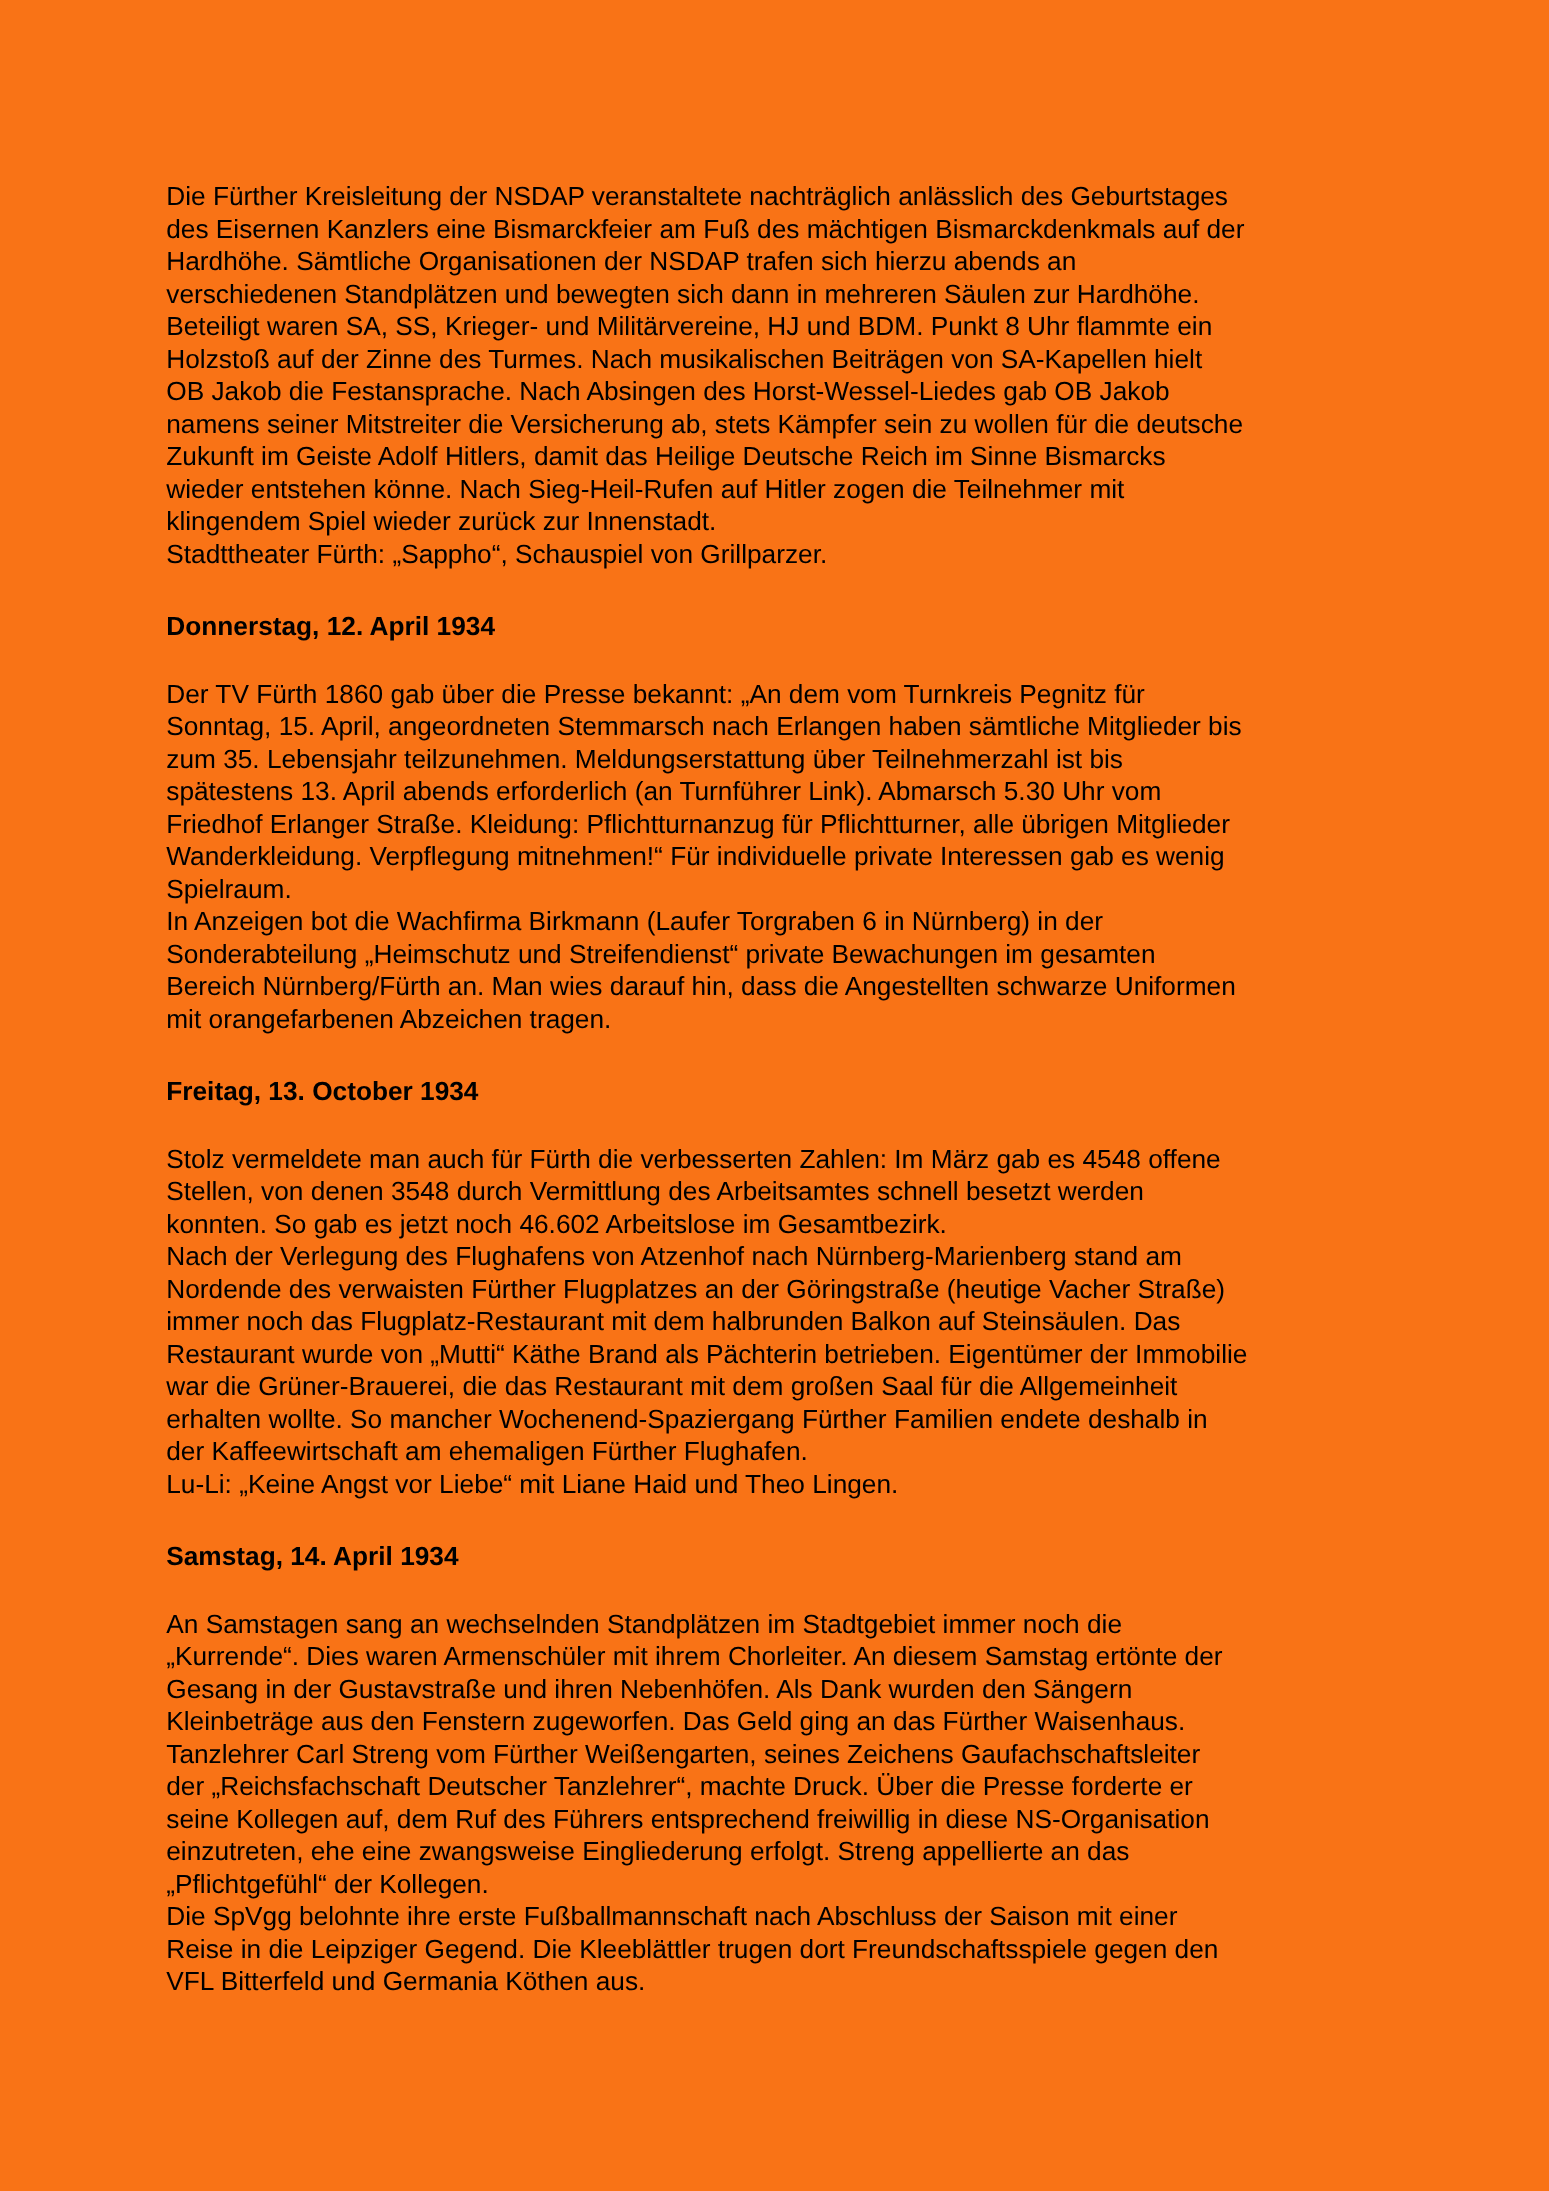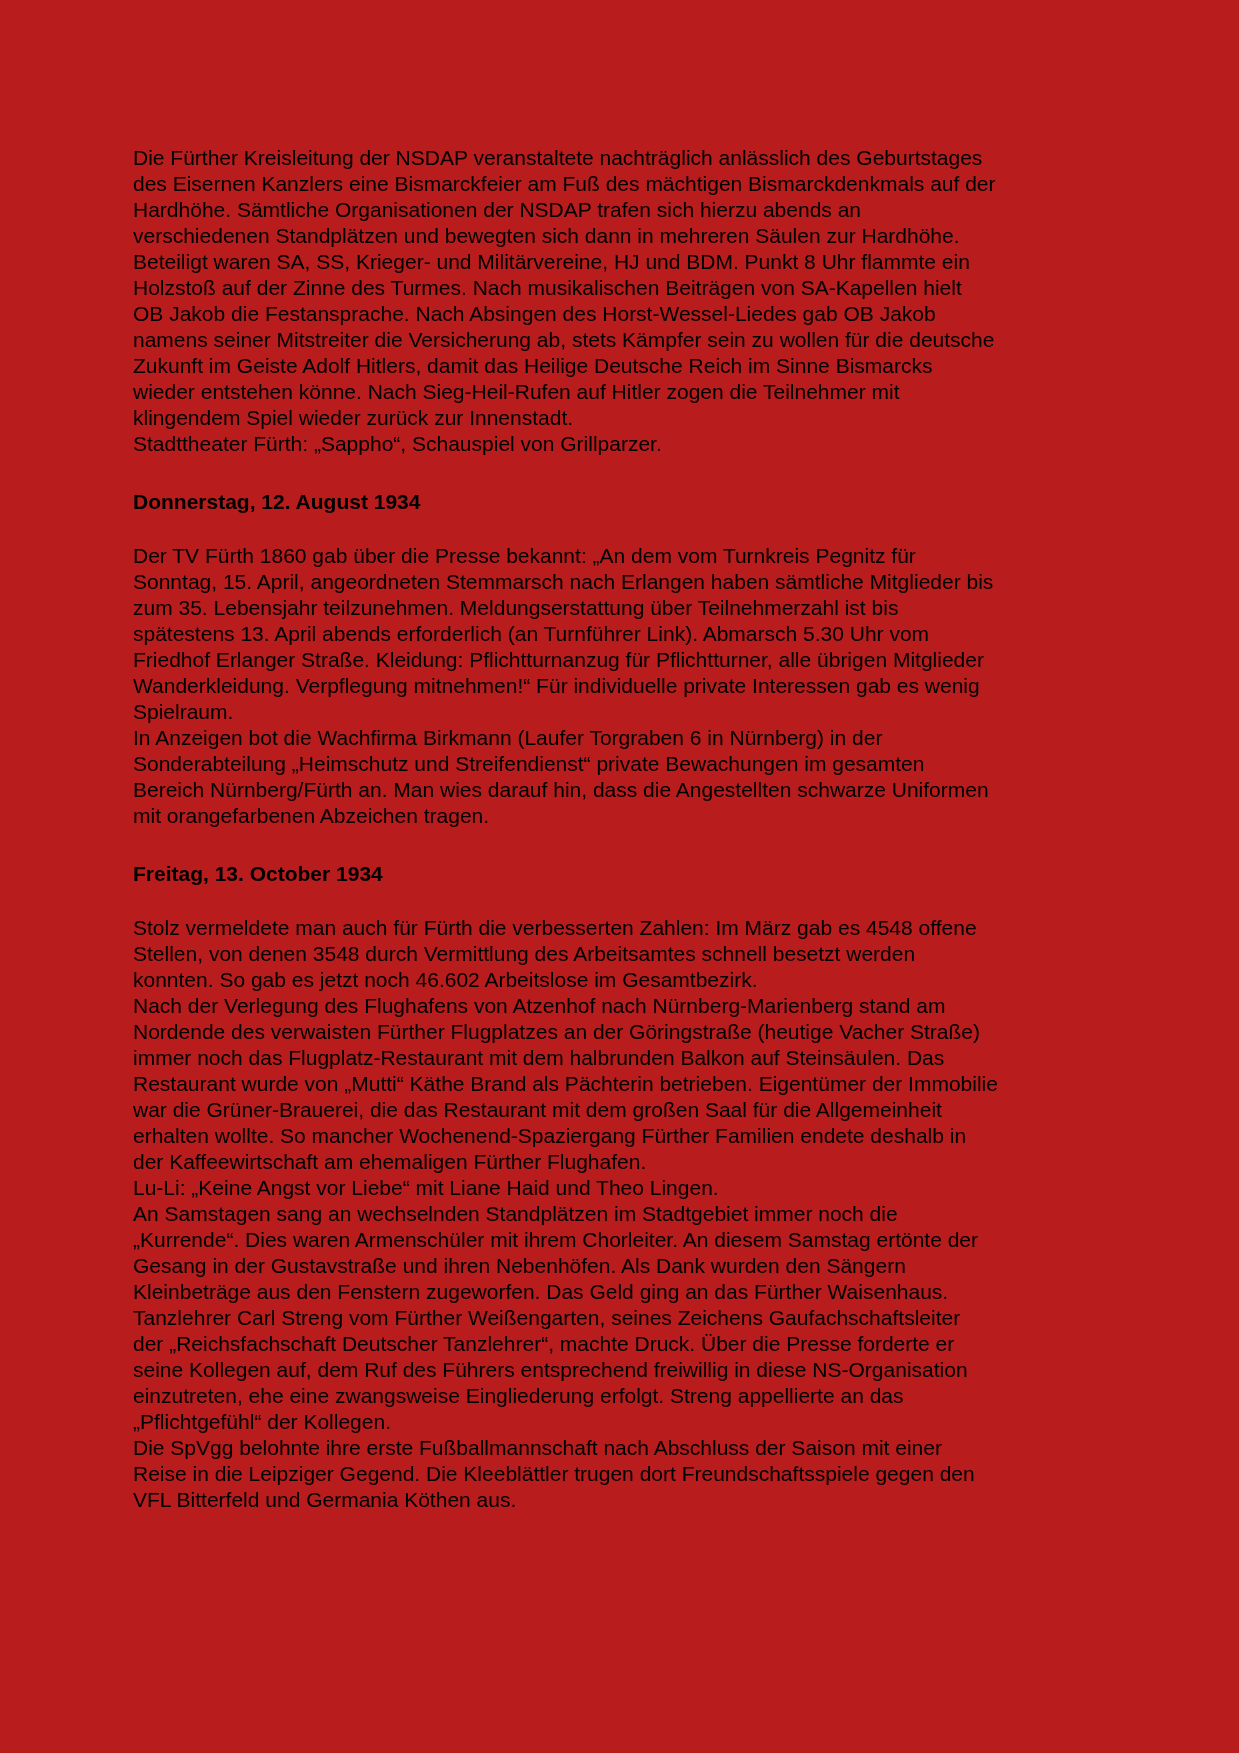--- a/index.html
+++ b/index.html
@@ -4,21 +4,21 @@
 <style>
   html, body {
     margin: 0;
     padding: 0;
     background: #ffffff;
   }
   .page {
     position: relative;
     width: 1239px;
     height: 1753px;
-    background: #b91c1c;
+    background: #f97316;
     box-sizing: border-box;
     padding: 145px 88px 0 133px;
     font-family: "Liberation Sans", "DejaVu Sans", sans-serif;
     font-size: 21px;
     line-height: 26px;
     color: #000000;
     overflow: hidden;
   }
   .para {
     margin: 0;
@@ -44,21 +44,21 @@
 verschiedenen Standplätzen und bewegten sich dann in mehreren Säulen zur Hardhöhe.
 Beteiligt waren SA, SS, Krieger- und Militärvereine, HJ und BDM. Punkt 8 Uhr flammte ein
 Holzstoß auf der Zinne des Turmes. Nach musikalischen Beiträgen von SA-Kapellen hielt
 OB Jakob die Festansprache. Nach Absingen des Horst-Wessel-Liedes gab OB Jakob
 namens seiner Mitstreiter die Versicherung ab, stets Kämpfer sein zu wollen für die deutsche
 Zukunft im Geiste Adolf Hitlers, damit das Heilige Deutsche Reich im Sinne Bismarcks
 wieder entstehen könne. Nach Sieg-Heil-Rufen auf Hitler zogen die Teilnehmer mit
 klingendem Spiel wieder zurück zur Innenstadt.
 Stadttheater Fürth: „Sappho“, Schauspiel von Grillparzer.</p>
 
-  <h2 class="heading">Donnerstag, 12. August 1934</h2>
+  <h2 class="heading">Donnerstag, 12. April 1934</h2>
 
   <p class="para">Der TV Fürth 1860 gab über die Presse bekannt: „An dem vom Turnkreis Pegnitz für
 Sonntag, 15. April, angeordneten Stemmarsch nach Erlangen haben sämtliche Mitglieder bis
 zum 35. Lebensjahr teilzunehmen. Meldungserstattung über Teilnehmerzahl ist bis
 spätestens 13. April abends erforderlich (an Turnführer Link). Abmarsch 5.30 Uhr vom
 Friedhof Erlanger Straße. Kleidung: Pflichtturnanzug für Pflichtturner, alle übrigen Mitglieder
 Wanderkleidung. Verpflegung mitnehmen!“ Für individuelle private Interessen gab es wenig
 Spielraum.
 In Anzeigen bot die Wachfirma Birkmann (Laufer Torgraben 6 in Nürnberg) in der
 Sonderabteilung „Heimschutz und Streifendienst“ private Bewachungen im gesamten
@@ -72,20 +72,21 @@
 konnten. So gab es jetzt noch 46.602 Arbeitslose im Gesamtbezirk.
 Nach der Verlegung des Flughafens von Atzenhof nach Nürnberg-Marienberg stand am
 Nordende des verwaisten Fürther Flugplatzes an der Göringstraße (heutige Vacher Straße)
 immer noch das Flugplatz-Restaurant mit dem halbrunden Balkon auf Steinsäulen. Das
 Restaurant wurde von „Mutti“ Käthe Brand als Pächterin betrieben. Eigentümer der Immobilie
 war die Grüner-Brauerei, die das Restaurant mit dem großen Saal für die Allgemeinheit
 erhalten wollte. So mancher Wochenend-Spaziergang Fürther Familien endete deshalb in
 der Kaffeewirtschaft am ehemaligen Fürther Flughafen.
 Lu-Li: „Keine Angst vor Liebe“ mit Liane Haid und Theo Lingen.</p>
 
+  <h2 class="heading">Samstag, 14. April 1934</h2>
 
   <p class="para">An Samstagen sang an wechselnden Standplätzen im Stadtgebiet immer noch die
 „Kurrende“. Dies waren Armenschüler mit ihrem Chorleiter. An diesem Samstag ertönte der
 Gesang in der Gustavstraße und ihren Nebenhöfen. Als Dank wurden den Sängern
 Kleinbeträge aus den Fenstern zugeworfen. Das Geld ging an das Fürther Waisenhaus.
 Tanzlehrer Carl Streng vom Fürther Weißengarten, seines Zeichens Gaufachschaftsleiter
 der „Reichsfachschaft Deutscher Tanzlehrer“, machte Druck. Über die Presse forderte er
 seine Kollegen auf, dem Ruf des Führers entsprechend freiwillig in diese NS-Organisation
 einzutreten, ehe eine zwangsweise Eingliederung erfolgt. Streng appellierte an das
 „Pflichtgefühl“ der Kollegen.

